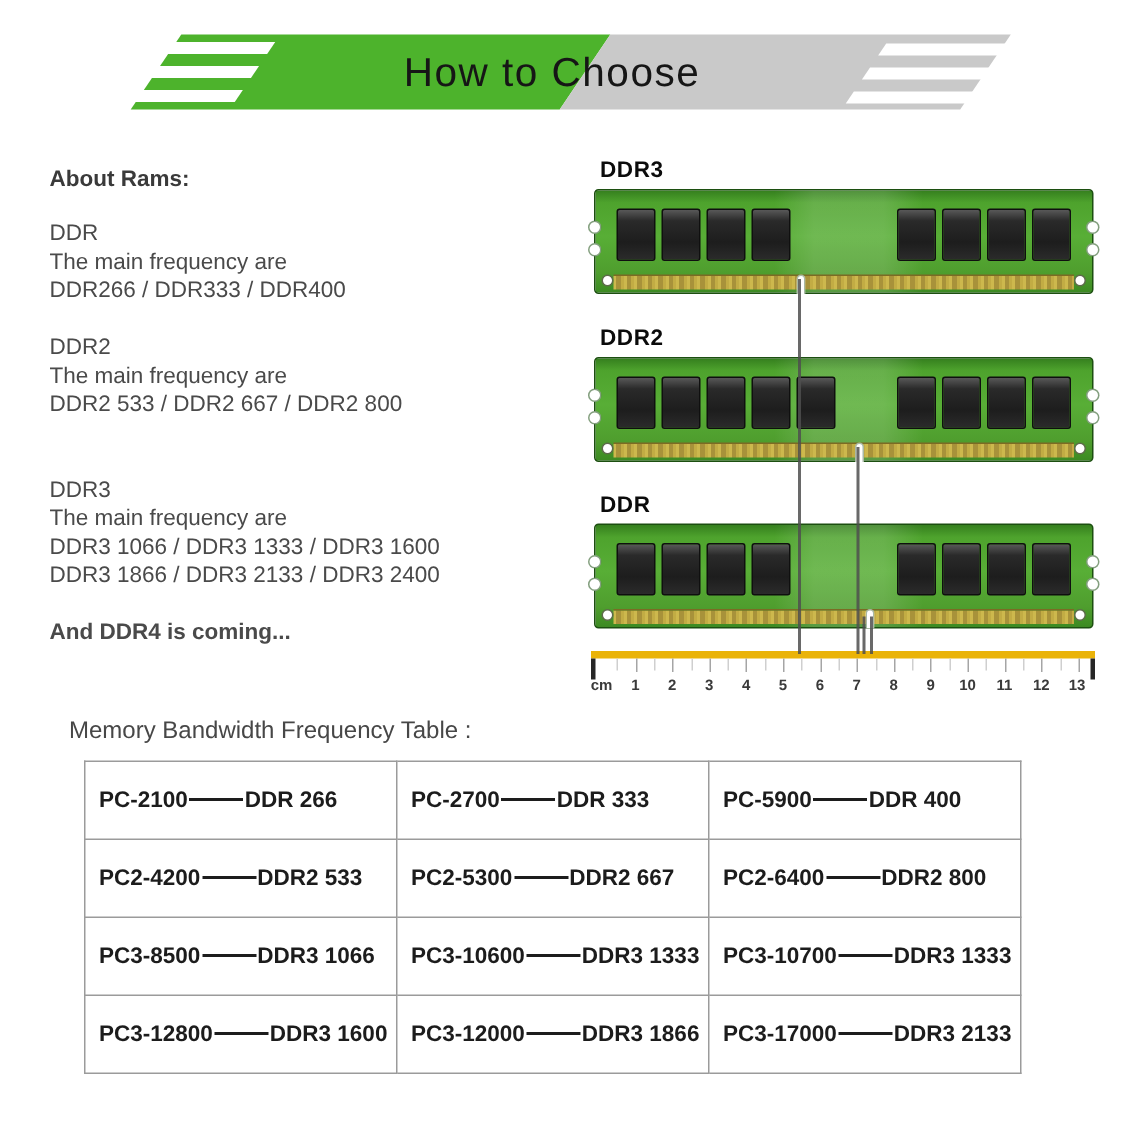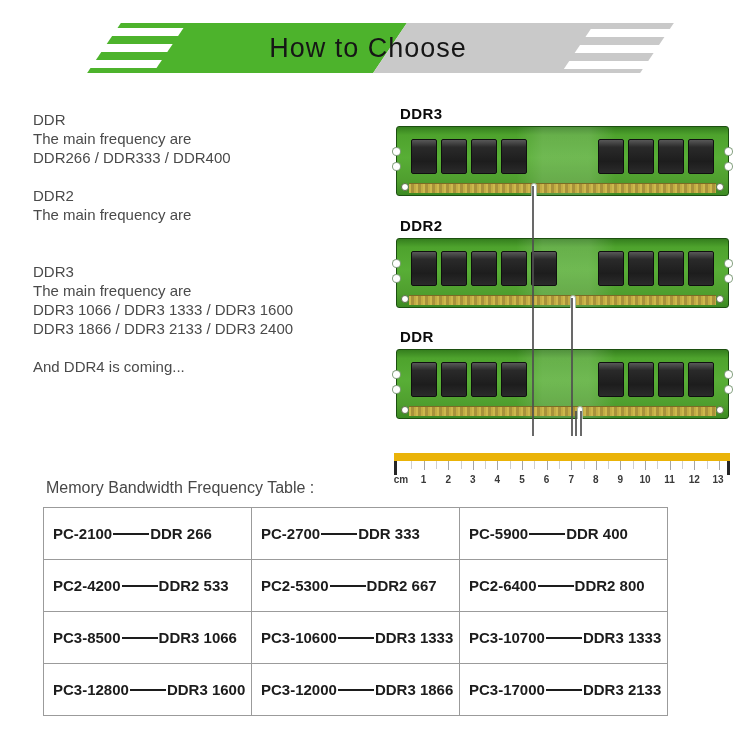--- a/index.html
+++ b/index.html
@@ -20,21 +20,21 @@
   #banner-title{
     position:absolute;left:0;top:23px;width:750px;height:50px;
     display:flex;align-items:center;justify-content:center;padding-right:14px;box-sizing:border-box;
     font-size:27px;letter-spacing:1px;color:#161616;
   }
   
   #about{position:absolute;left:33px;top:110px;width:352px;color:#4a4a4a;font-size:15px;line-height:19px;}
   .about-heading{font-weight:bold;color:#3a3a3a;margin-bottom:17px;}
   .sec{margin-bottom:19px;}
   .sec:nth-child(2){margin-bottom:38px;}
-  .about-footer{margin-top:0;}
+  .about-footer{margin-top:0;font-weight:bold;}
   
   .stick-label{position:absolute;font-size:15px;font-weight:800;letter-spacing:.4px;color:#0b0b0b;}
   .stick{position:absolute;width:333px;height:70px;z-index:2;
     background:linear-gradient(180deg,#357f1e 0,#4ea32d 12%,#58ae36 45%,#4f9e2e 80%,#3c8a22 100%);
     border:1px solid #1c4f10;border-radius:3px;box-sizing:border-box;}
   .pcb-light{position:absolute;left:0;top:0;right:0;bottom:0;
     background:linear-gradient(90deg,transparent 0 36%,rgba(255,255,255,.14) 44% 58%,transparent 66%);}
   .chip{position:absolute;top:12px;width:26px;height:35px;border-radius:2px;
     background:linear-gradient(180deg,#585858 0,#2a2a2a 22%,#1d1d1d 65%,#2b2b2b 100%);
     border:1px solid #0f0f0f;box-sizing:border-box;}
@@ -44,29 +44,29 @@
   .hole{position:absolute;bottom:4px;width:8px;height:8px;border-radius:50%;
     background:#fff;border:1px solid #5d6b4a;box-sizing:border-box;}
   .hole.left{left:4px;} .hole.right{right:4px;}
   .bump{position:absolute;width:9px;height:9px;border-radius:50%;background:#fff;border:1px solid rgba(30,80,20,.55);box-sizing:border-box;}
   .bump.l{left:-5px;} .bump.r{right:-5px;}
   .bump.b1{top:20px;} .bump.b2{top:35px;}
   .notch{position:absolute;bottom:-1px;width:6px;height:13px;background:#fff;border-radius:3px 3px 0 0;
     border:1px solid rgba(40,80,30,.4);border-bottom:none;box-sizing:border-box;}
   .pointer{position:absolute;width:2px;background:#4f4f4f;opacity:.85;z-index:5;}
   
-  #ruler{position:absolute;left:394px;top:434px;width:336px;height:30px;border-top:8px solid #eab308;z-index:1;margin-top:19px;}
+  #ruler{position:absolute;left:394px;top:434px;width:336px;height:30px;border-top:5px solid #eab308;z-index:1;}
   .cap{position:absolute;top:0;width:3px;height:14px;background:#262626;}
   .cap.left{left:0;} .cap.right{right:0;}
   .tick{position:absolute;top:0;width:1px;height:9px;background:#a5a5a5;}
   .tick.half{background:#cfcfcf;height:8px;}
   .rlabel{position:absolute;top:13px;width:24px;text-align:center;font-size:10px;font-weight:bold;color:#3a3a3a;}
   
   #table-title{position:absolute;left:46px;top:479px;font-size:16px;color:#474747;}
-  #freq-table{position:absolute;left:43px;top:507px;border-collapse:collapse;}
+  #freq-table{position:absolute;left:56px;top:507px;border-collapse:collapse;}
   #freq-table td{
     width:208px;height:52px;border:1px solid #9b9b9b;box-sizing:border-box;
     font-size:15px;font-weight:bold;color:#1c1c1c;padding:0 0 0 9px;white-space:nowrap;
   }
   .dash{display:inline-block;width:36px;height:2px;background:#1d1d1d;vertical-align:middle;margin:0 1px 2px 1px;}
 </style>
 </head>
 <body>
 
 <div id="banner-skew">
@@ -75,29 +75,31 @@
   <div class="slash l sl1"></div>
   <div class="slash l sl2"></div>
   <div class="slash l sl3"></div>
   <div class="slash r sr1"></div>
   <div class="slash r sr2"></div>
   <div class="slash r sr3"></div>
 </div>
 <div id="banner-title">How to Choose</div>
 
 <div id="about">
+  <div class="about-heading">About Rams:</div>
   <div id="about-sections">
       <div class="sec">
         <div class="sec-title">DDR</div>
         <div class="sec-line">The main frequency are</div>
         <div class="sec-line">DDR266 / DDR333 / DDR400</div>
       </div>
       <div class="sec">
         <div class="sec-title">DDR2</div>
         <div class="sec-line">The main frequency are</div>
+        <div class="sec-line">DDR2 533 / DDR2 667 / DDR2 800</div>
       </div>
       <div class="sec">
         <div class="sec-title">DDR3</div>
         <div class="sec-line">The main frequency are</div>
         <div class="sec-line">DDR3 1066 / DDR3 1333 / DDR3 1600</div>
         <div class="sec-line">DDR3 1866 / DDR3 2133 / DDR3 2400</div>
       </div>
     </div>
   <div class="about-footer">And DDR4 is coming...</div>
 </div>

